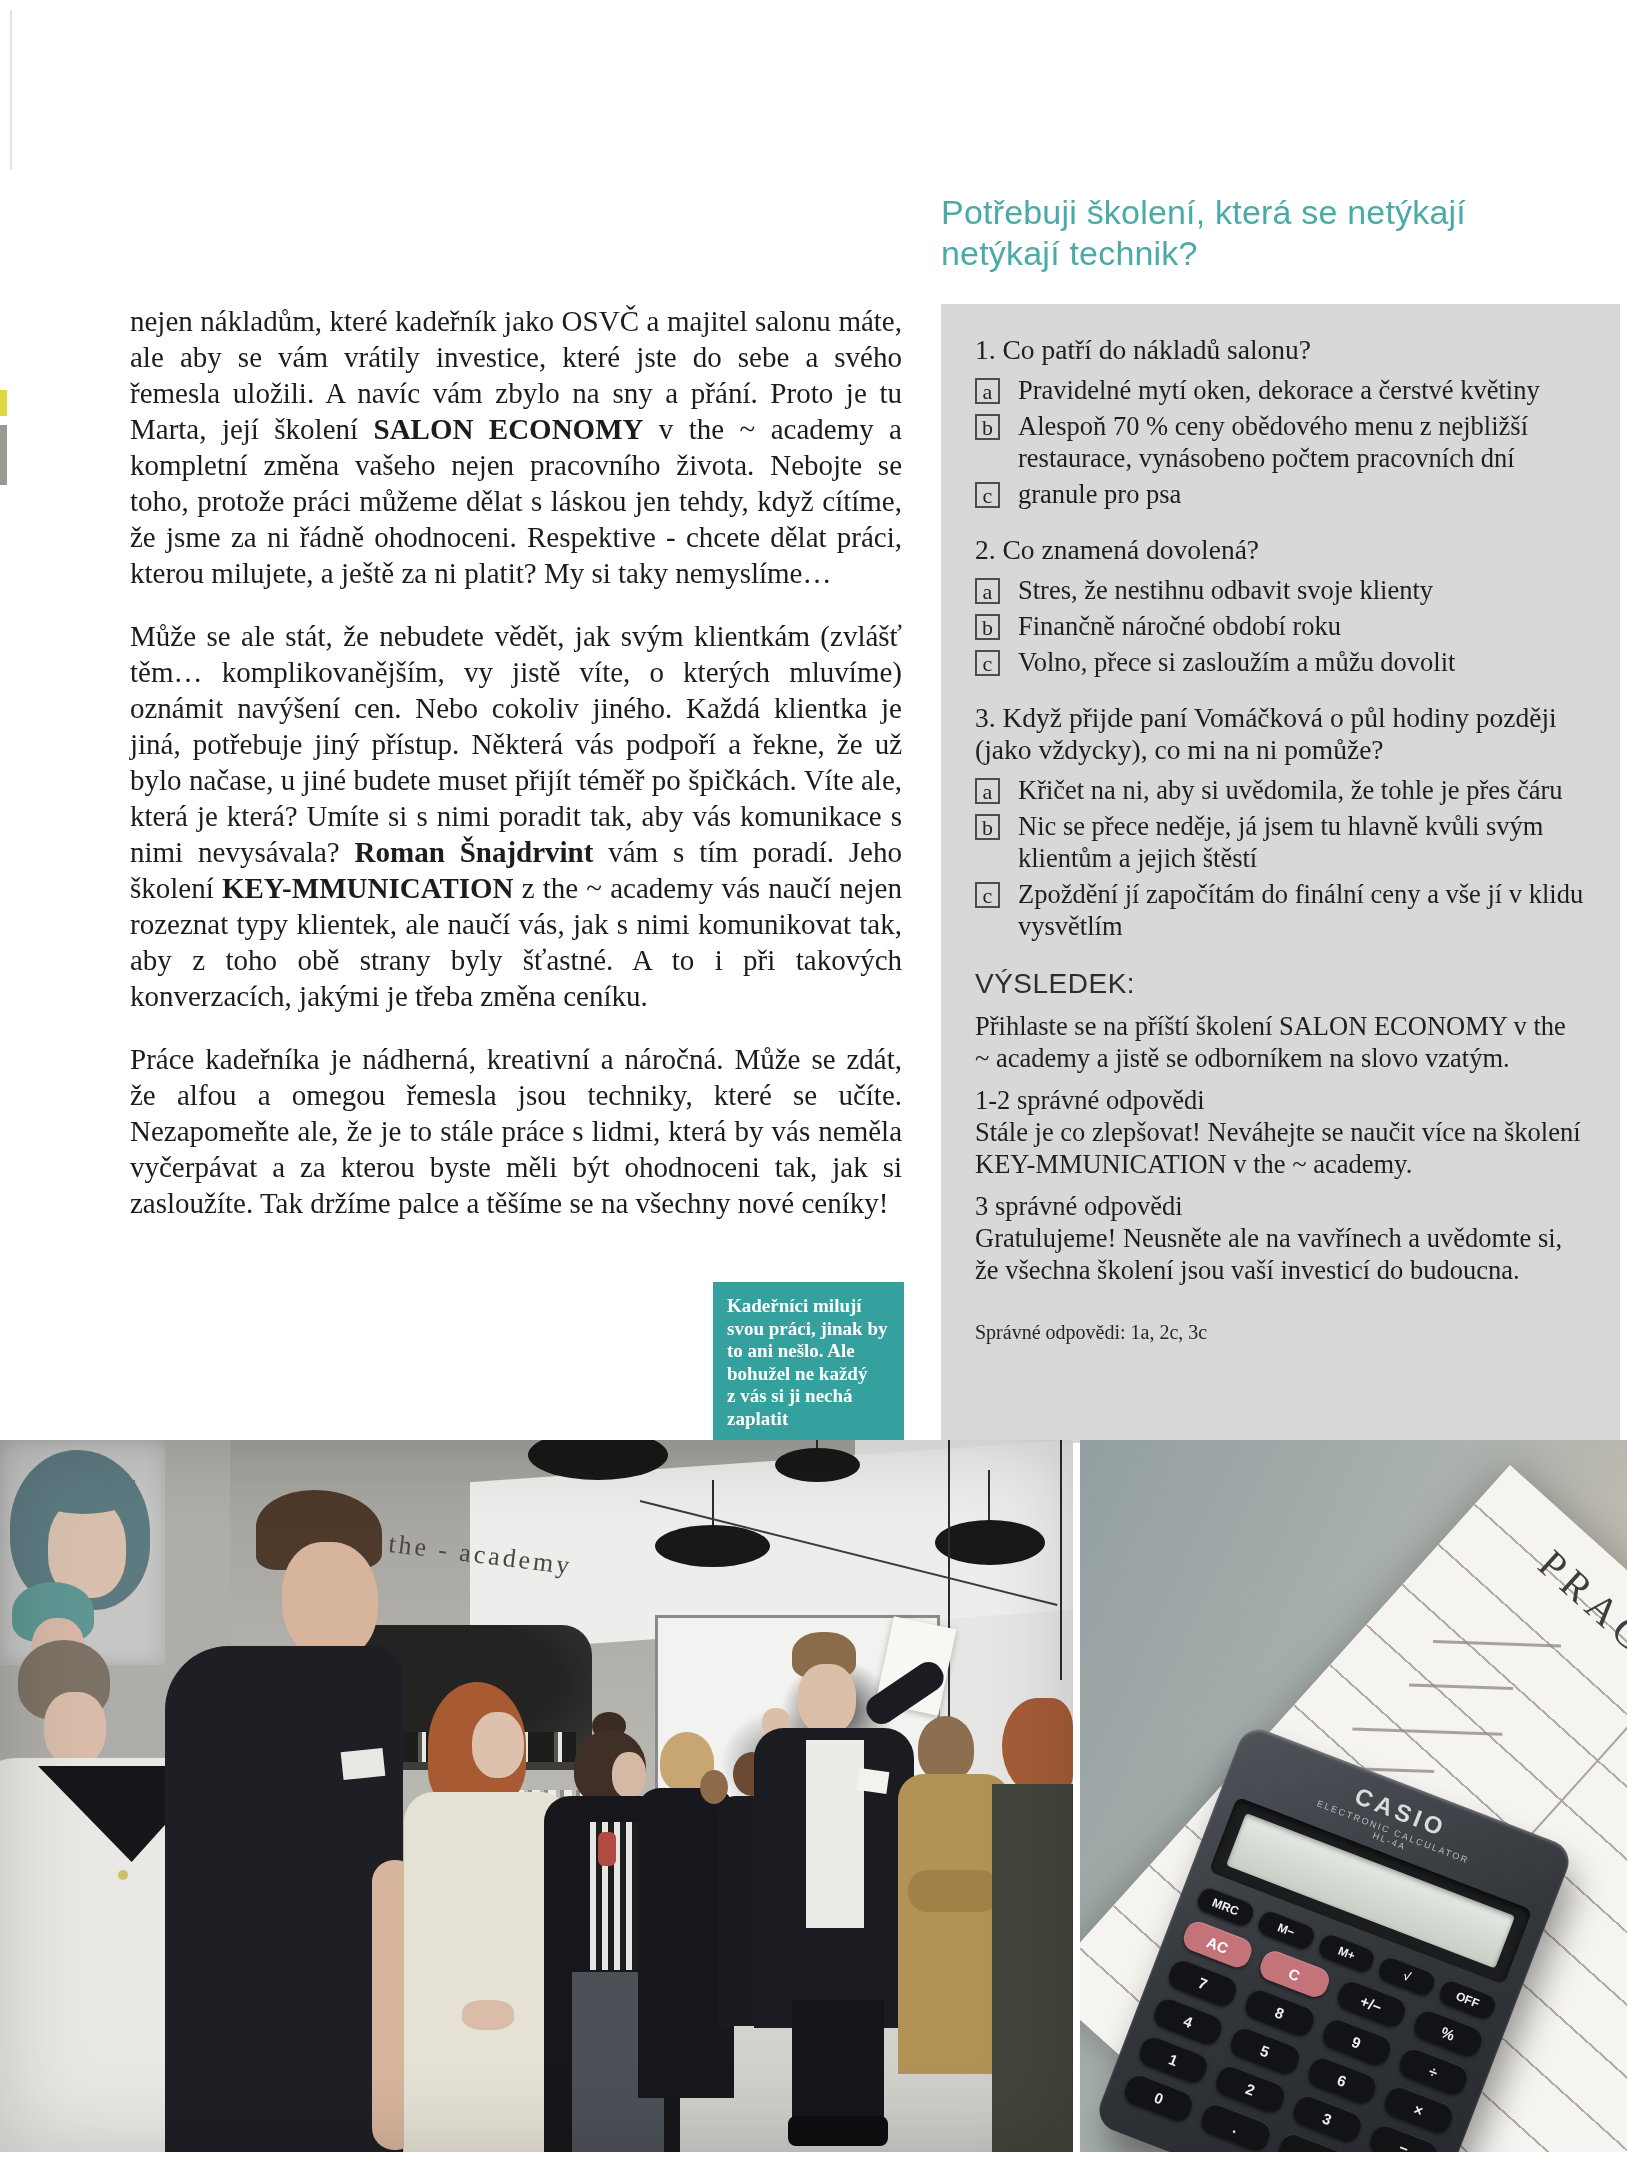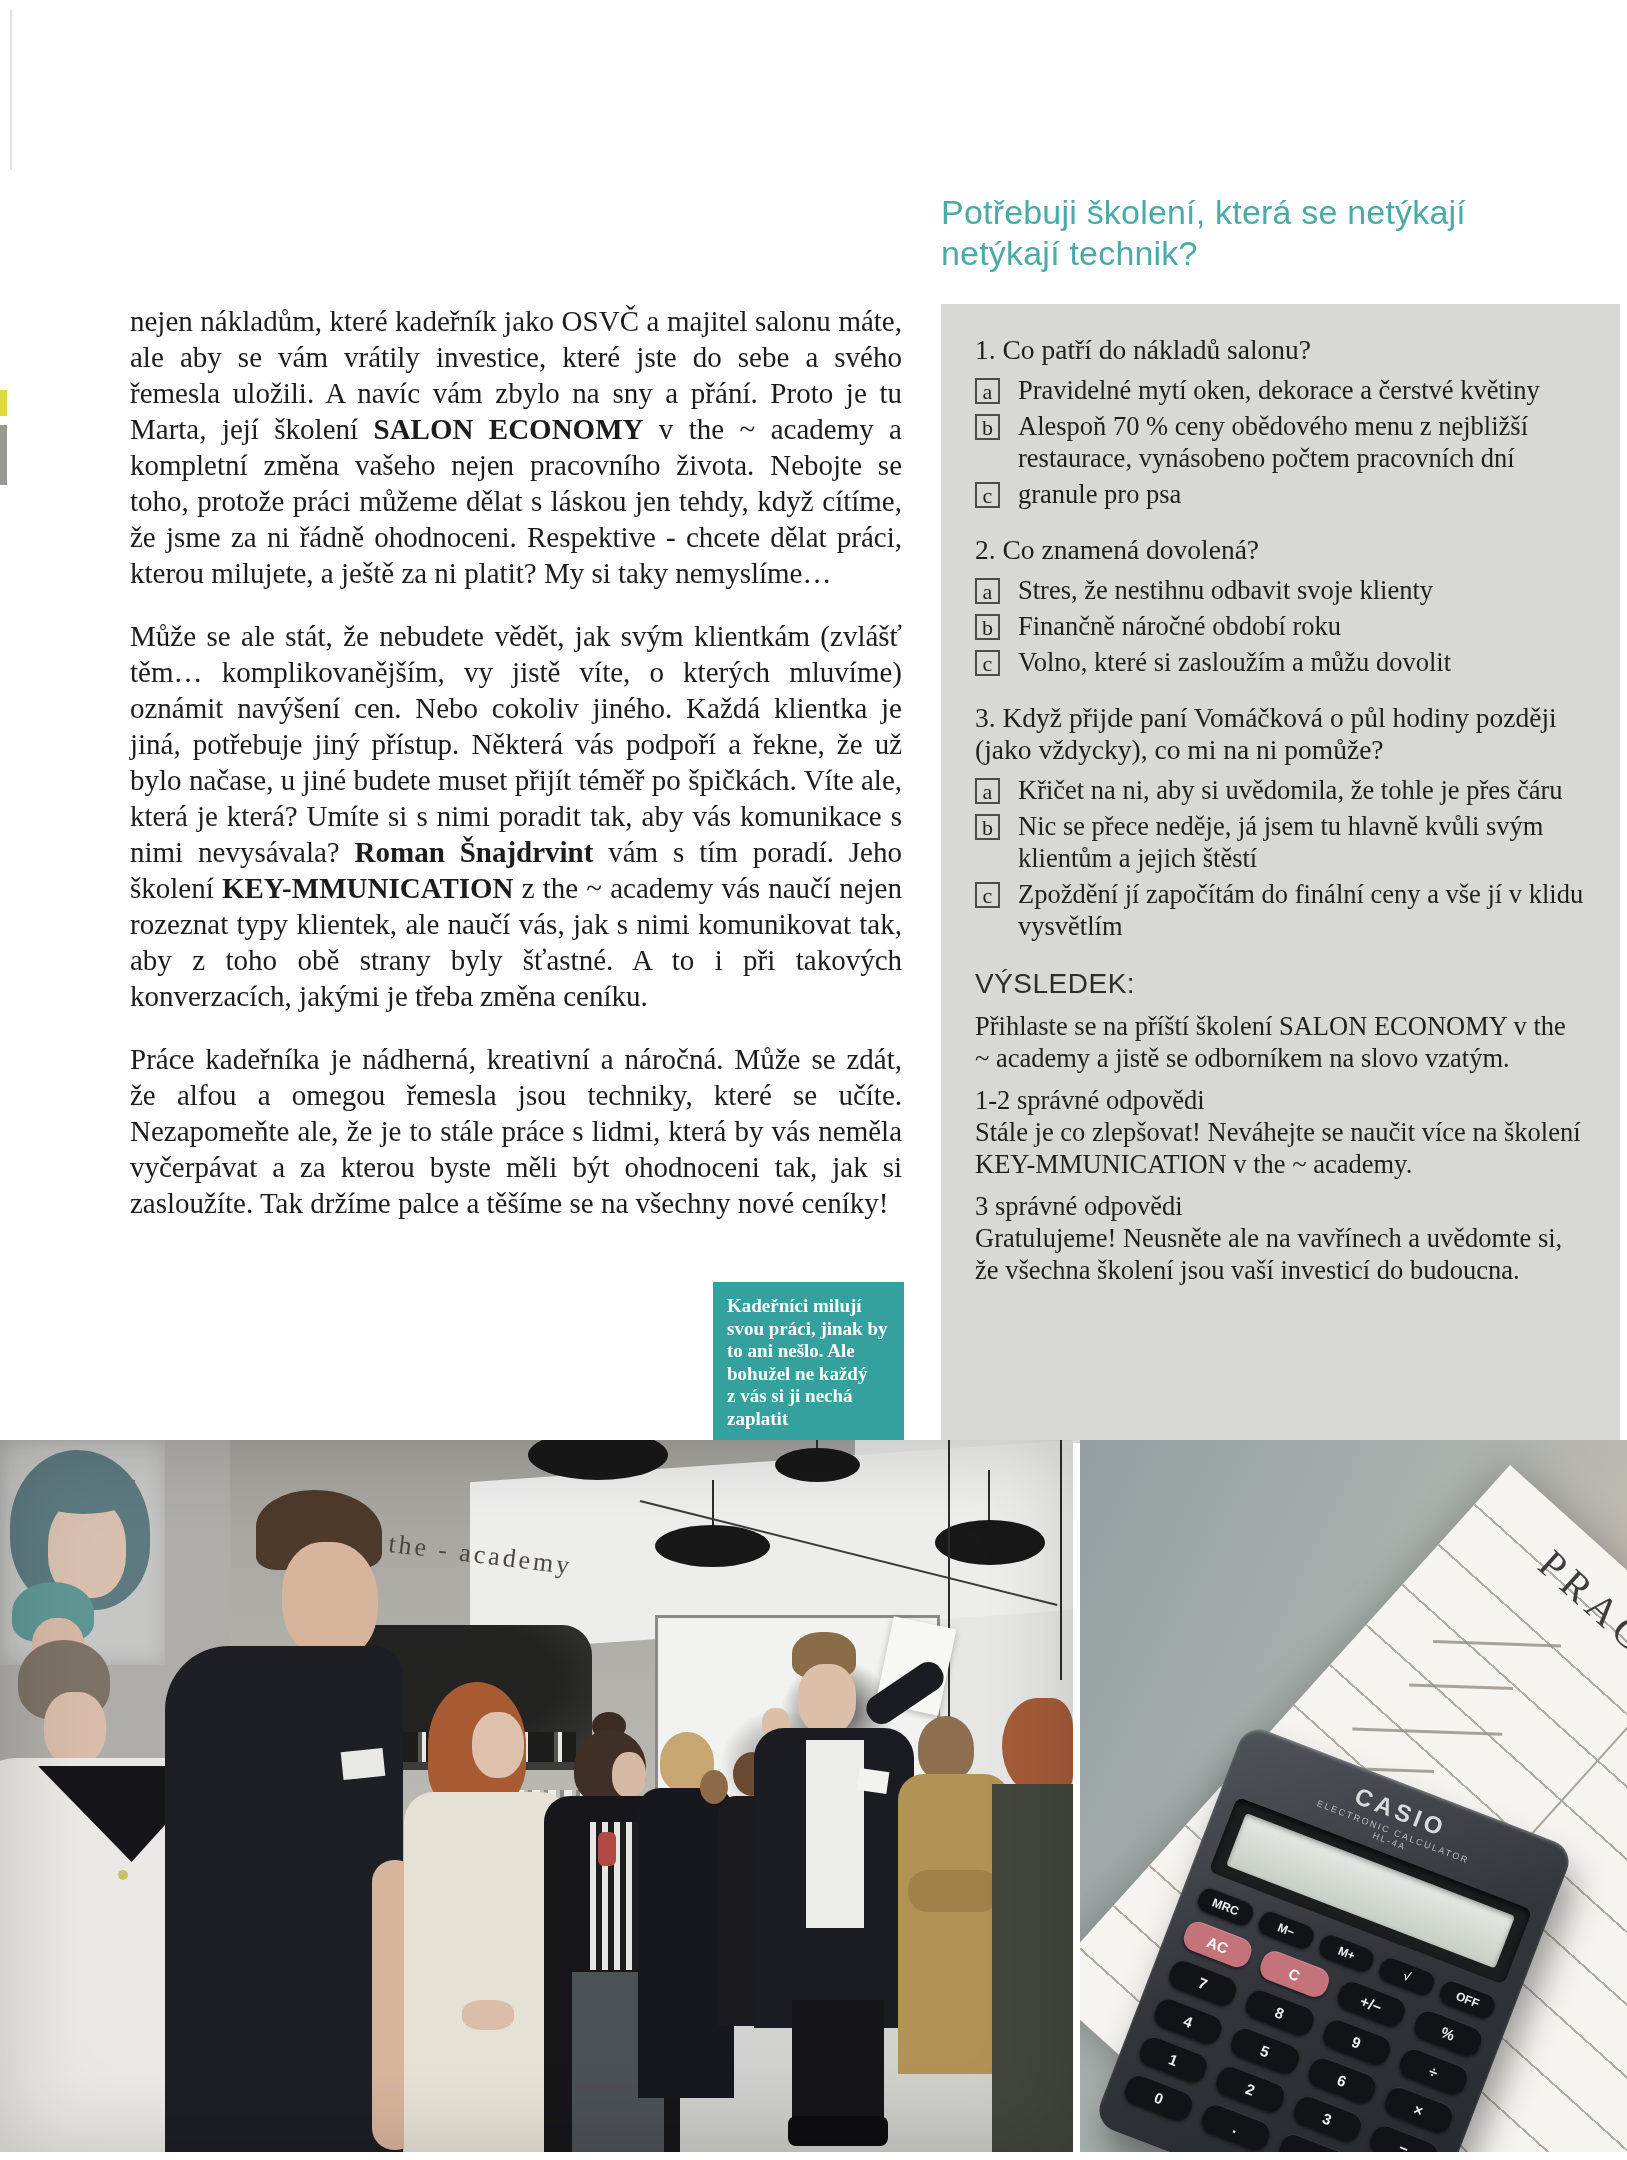--- a/index.html
+++ b/index.html
@@ -128,21 +128,21 @@
   <div class="opt">
     <span class="lb">a</span>
     <span class="ot">Stres, že nestihnu odbavit svoje klienty</span>
   </div>
   <div class="opt">
     <span class="lb">b</span>
     <span class="ot">Finančně náročné období roku</span>
   </div>
   <div class="opt">
     <span class="lb">c</span>
-    <span class="ot">Volno, které si zasloužím a můžu dovolit</span>
+    <span class="ot">Volno, přece si zasloužím a můžu dovolit</span>
   </div>
 
   <h3 class="qt">3. Když přijde paní Vomáčková o půl hodiny později (jako vždycky), co mi na ni pomůže?</h3>
   <div class="opt">
     <span class="lb">a</span>
     <span class="ot">Křičet na ni, aby si uvědomila, že tohle je přes čáru</span>
   </div>
   <div class="opt">
     <span class="lb">b</span>
     <span class="ot">Nic se přece neděje, já jsem tu hlavně kvůli svým klientům a jejich štěstí</span>
@@ -153,20 +153,21 @@
   </div>
 
   <div class="rlabel">VÝSLEDEK:</div>
 
   <div class="rtext">Přihlaste se na příští školení SALON ECONOMY v the ~ academy a jistě se odborníkem na slovo vzatým.</div>
   <div class="score">1-2 správné odpovědi</div>
   <div class="rtext">Stále je co zlepšovat! Neváhejte se naučit více na školení KEY-MMUNICATION v the ~ academy.</div>
   <div class="score">3 správné odpovědi</div>
   <div class="rtext">Gratulujeme! Neusněte ale na vavřínech a uvědomte si, že všechna školení jsou vaší investicí do budoucna.</div>
 
+  <div class="answers">Správné odpovědi: 1a, 2c, 3c</div>
 </section>
 
 <aside class="callout">Kadeřníci milují
  svou práci, jinak by
 to ani nešlo. Ale
 bohužel ne každý
 z vás si ji nechá
 zaplatit</aside>
 
 <div class="photoL">

